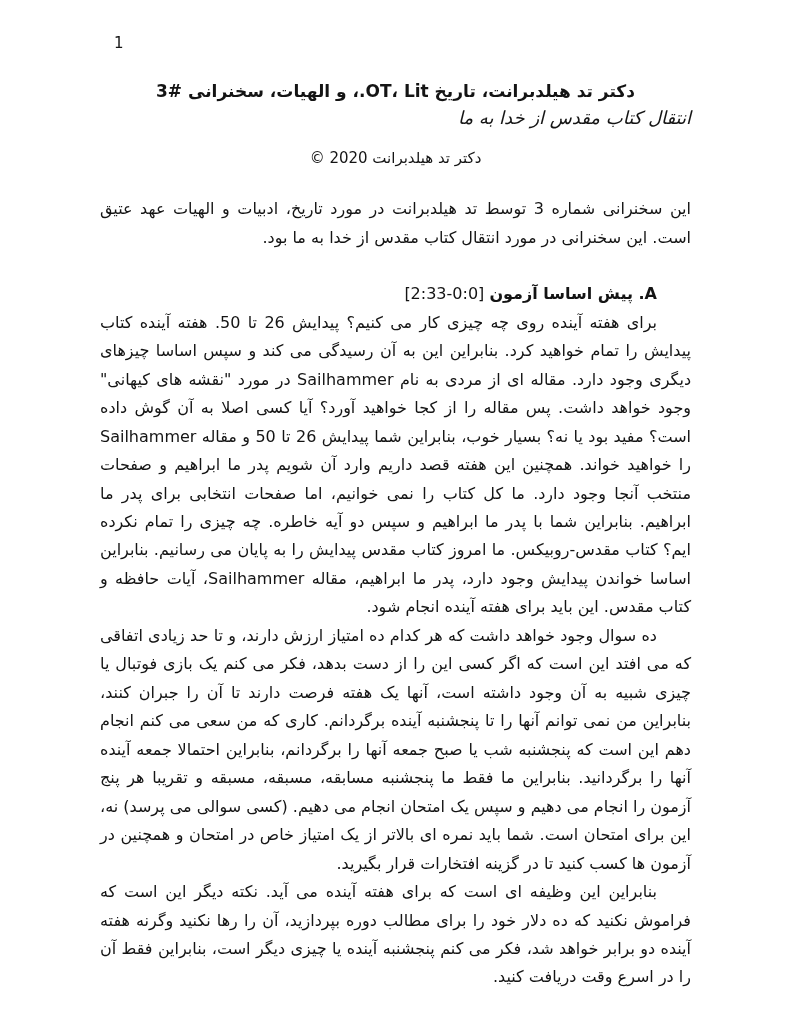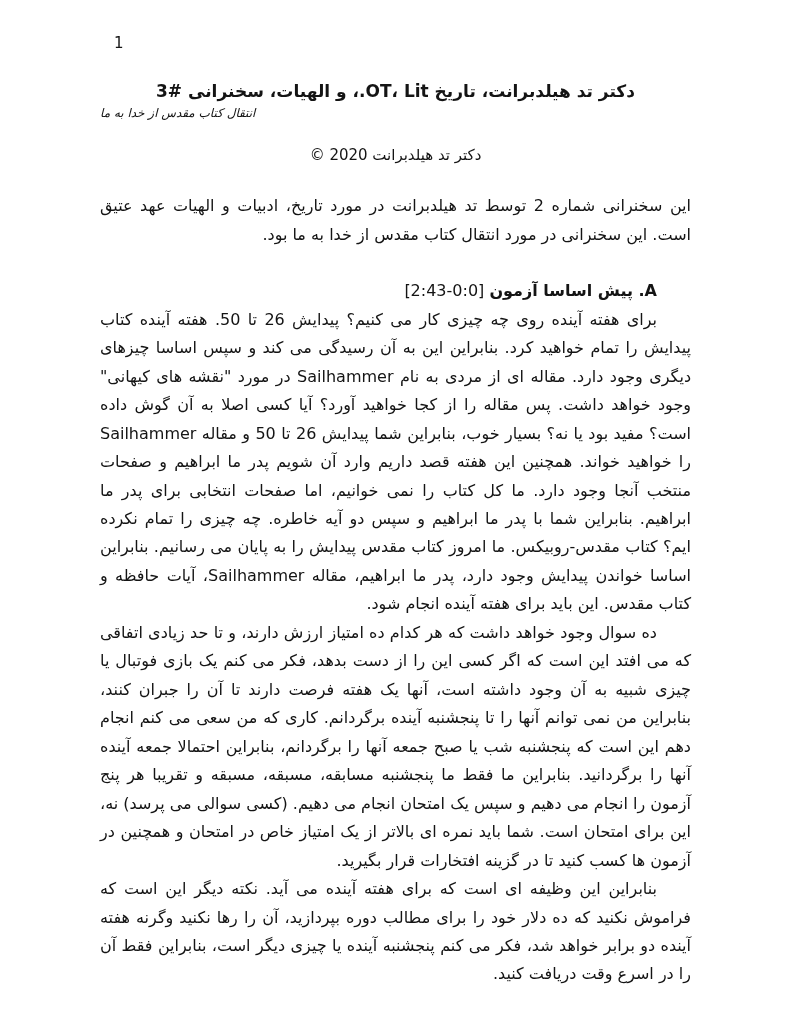--- a/index.html
+++ b/index.html
@@ -25,24 +25,24 @@
     padding-left: 14px;
   }
   .title {
     font-size: 17px;
     font-weight: bold;
     text-align: center;
     margin: 28px 0 0 0;
     line-height: 1.4;
   }
   .subtitle {
-    font-size: 12px;
+    font-size: 18px;
     font-style: italic;
-    text-align: left;
-    margin: 0 0 22px 0;
+    text-align: right;
+    margin: 0 0 16px 0;
     line-height: 1.5;
   }
   .copyright {
     font-size: 15px;
     text-align: center;
     margin: 0 0 26px 0;
     line-height: 1.5;
   }
   .intro {
     direction: rtl;
@@ -88,25 +88,25 @@
 <div class="page">
 
   <div class="page-number">1</div>
 
   <h1 class="title" dir="rtl">دکتر تد هیلدبرانت، تاریخ OT، Lit.، و الهیات، سخنرانی #3</h1>
 
   <div class="subtitle" dir="rtl">انتقال کتاب مقدس از خدا به ما</div>
 
   <div class="copyright" dir="ltr">© 2020 دکتر تد هیلدبرانت</div>
 
-  <p class="intro">این سخنرانی شماره 2 توسط تد هیلدبرانت در مورد تاریخ، ادبیات و الهیات عهد عتیق است. این سخنرانی در مورد انتقال کتاب مقدس از خدا به ما بود.</p>
+  <p class="intro">این سخنرانی شماره 3 توسط تد هیلدبرانت در مورد تاریخ، ادبیات و الهیات عهد عتیق است. این سخنرانی در مورد انتقال کتاب مقدس از خدا به ما بود.</p>
 
   <h2 class="section-heading section-a" dir="rtl">
     <span class="h-label">A. پیش اساسا آزمون</span>
-    <span class="h-time" dir="ltr">[2:43-0:0]</span>
+    <span class="h-time" dir="ltr">[2:33-0:0]</span>
   </h2>
 
   <p class="para">برای هفته آینده روی چه چیزی کار می کنیم؟ پیدایش 26 تا 50. هفته آینده کتاب پیدایش را تمام خواهید کرد. بنابراین این به آن رسیدگی می کند و سپس اساسا چیزهای دیگری وجود دارد. مقاله ای از مردی به نام Sailhammer در مورد "نقشه های کیهانی" وجود خواهد داشت. پس مقاله را از کجا خواهید آورد؟ آیا کسی اصلا به آن گوش داده است؟ مفید بود یا نه؟ بسیار خوب، بنابراین شما پیدایش 26 تا 50 و مقاله Sailhammer را خواهید خواند. همچنین این هفته قصد داریم وارد آن شویم پدر ما ابراهیم و صفحات منتخب آنجا وجود دارد. ما کل کتاب را نمی خوانیم، اما صفحات انتخابی برای پدر ما ابراهیم. بنابراین شما با پدر ما ابراهیم و سپس دو آیه خاطره. چه چیزی را تمام نکرده ایم؟ کتاب مقدس-روبیکس. ما امروز کتاب مقدس پیدایش را به پایان می رسانیم. بنابراین اساسا خواندن پیدایش وجود دارد، پدر ما ابراهیم، مقاله Sailhammer، آیات حافظه و کتاب مقدس. این باید برای هفته آینده انجام شود.</p>
 
   <p class="para">ده سوال وجود خواهد داشت که هر کدام ده امتیاز ارزش دارند، و تا حد زیادی اتفاقی که می افتد این است که اگر کسی این را از دست بدهد، فکر می کنم یک بازی فوتبال یا چیزی شبیه به آن وجود داشته است، آنها یک هفته فرصت دارند تا آن را جبران کنند، بنابراین من نمی توانم آنها را تا پنجشنبه آینده برگردانم. کاری که من سعی می کنم انجام دهم این است که پنجشنبه شب یا صبح جمعه آنها را برگردانم، بنابراین احتمالا جمعه آینده آنها را برگردانید. بنابراین ما فقط ما پنجشنبه مسابقه، مسبقه، مسبقه و تقریبا هر پنج آزمون را انجام می دهیم و سپس یک امتحان انجام می دهیم. (کسی سوالی می پرسد) نه، این برای امتحان است. شما باید نمره ای بالاتر از یک امتیاز خاص در امتحان و همچنین در آزمون ها کسب کنید تا در گزینه افتخارات قرار بگیرید.</p>
 
   <p class="para">بنابراین این وظیفه ای است که برای هفته آینده می آید. نکته دیگر این است که فراموش نکنید که ده دلار خود را برای مطالب دوره بپردازید، آن را رها نکنید وگرنه هفته آینده دو برابر خواهد شد، فکر می کنم پنجشنبه آینده یا چیزی دیگر است، بنابراین فقط آن را در اسرع وقت دریافت کنید.</p>
 
 
 </div>

